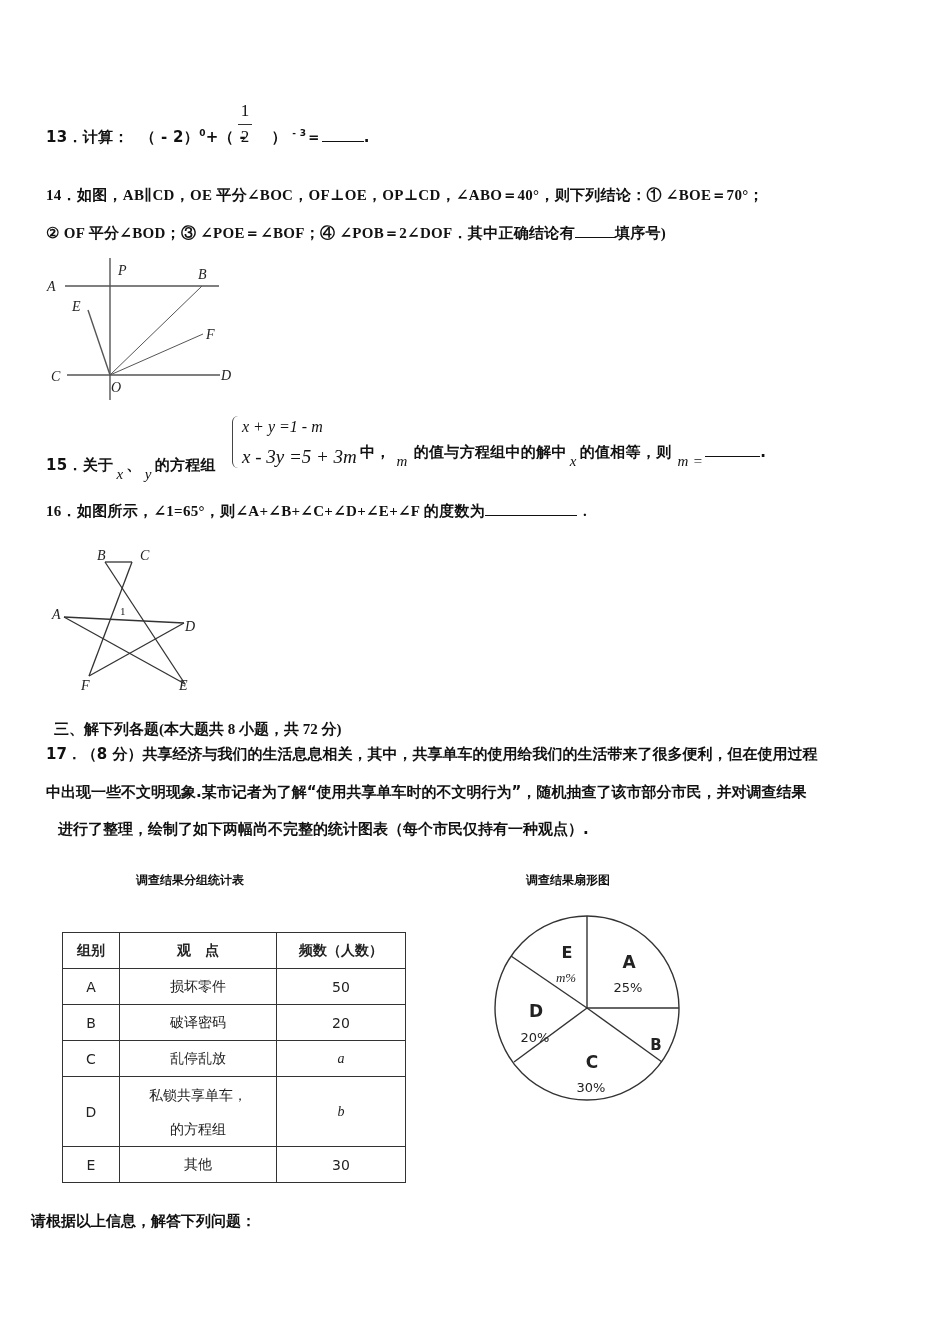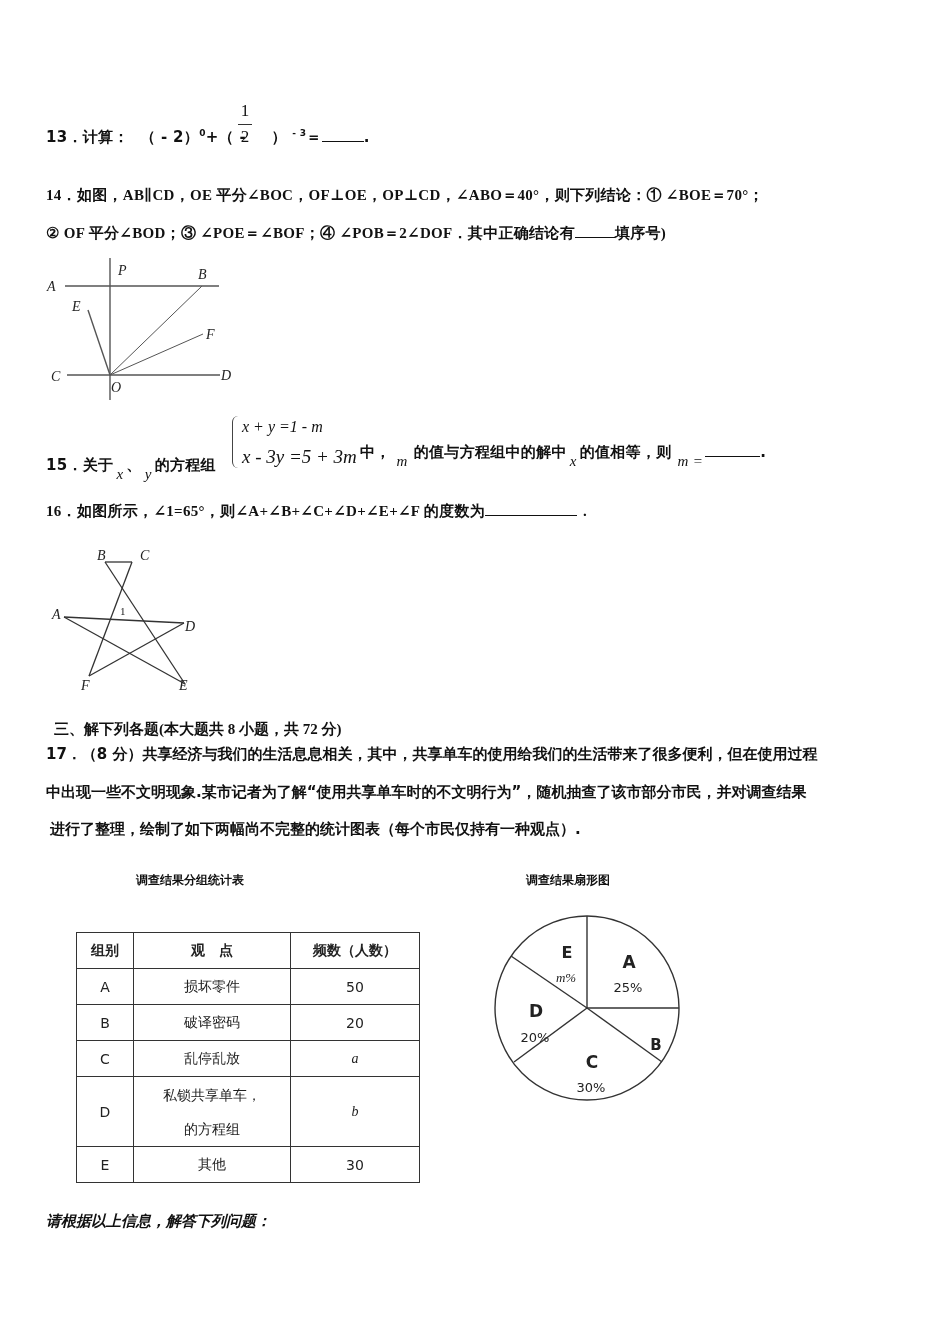--- a/index.html
+++ b/index.html
@@ -3,21 +3,21 @@
 <meta charset="utf-8">
 <style>
   html,body{margin:0;padding:0;background:#fff;}
   body{width:950px;height:1344px;position:relative;overflow:hidden;font-family:"DejaVu Sans","Liberation Sans",sans-serif;color:#111;}
   .abs{position:absolute;}
   .q{font-size:15px;font-weight:bold;white-space:nowrap;letter-spacing:0.3px;}
   .serif{font-family:"Liberation Serif","DejaVu Serif",serif;}
   .it{font-style:italic;font-weight:normal;font-family:"Liberation Serif","DejaVu Serif",serif;}
   .blank{display:inline-block;border-bottom:1.3px solid #111;vertical-align:baseline;}
   .frac{position:absolute;font-family:"Liberation Serif",serif;font-weight:normal;font-size:17px;text-align:center;width:14px;}
-  table.t{position:absolute;left:76px;top:932px;border-collapse:collapse;font-size:14px;padding-left:28px;}
+  table.t{position:absolute;left:62px;top:932px;border-collapse:collapse;font-size:14px;padding-left:28px;}
   table.t td{border:1px solid #333;text-align:center;color:#222;padding:0;}
   table.t tr.h td{font-weight:bold;height:35px;}
   .lbl{font-family:"Liberation Serif",serif;font-style:italic;font-size:14px;}
   .cap{font-size:12px;font-weight:bold;}
   .body{font-size:15px;font-weight:bold;white-space:nowrap;}
 </style>
 </head>
 <body>
 
 <div class="abs q" style="left:46px;top:128px;">
@@ -87,21 +87,21 @@
     <text x="41" y="150">F</text>
     <text x="139" y="150">E</text>
     <text x="80" y="75" font-size="11" font-style="normal">1</text>
   </g>
 </svg>
 
 <div class="abs body serif" style="left:46px;top:720px;margin-left:8px;">三、解下列各题(本大题共 8 小题，共 72 分)</div>
 
 <div class="abs body" style="left:46px;top:745px;">17．（8 分）共享经济与我们的生活息息相关，其中，共享单车的使用给我们的生活带来了很多便利，但在使用过程</div>
 <div class="abs body" style="left:46px;top:783px;">中出现一些不文明现象.某市记者为了解“使用共享单车时的不文明行为”，随机抽查了该市部分市民，并对调查结果</div>
-<div class="abs body" style="left:50px;top:820px;">进行了整理，绘制了如下两幅尚不完整的统计图表（每个市民仅持有一种观点）.</div>
+<div class="abs body" style="left:58px;top:820px;">进行了整理，绘制了如下两幅尚不完整的统计图表（每个市民仅持有一种观点）.</div>
 
 <div class="abs cap" style="left:136px;top:872px;">调查结果分组统计表</div>
 <div class="abs cap" style="left:526px;top:872px;">调查结果扇形图</div>
 
 <table class="t">
   <tbody>
       <tr class="h">
     <td style="width:56px;">组别</td>
     <td style="width:156px;">观　点</td>
     <td style="width:128px;">频数（人数）</td>
@@ -152,13 +152,13 @@
     <text x="166" y="140" font-size="15" font-weight="bold">B</text>
     <text x="102" y="158" font-size="17" font-weight="bold">C</text>
     <text x="101" y="182" font-size="13">30%</text>
     <text x="46" y="107" font-size="17" font-weight="bold">D</text>
     <text x="45" y="132" font-size="13">20%</text>
     <text x="77" y="48" font-size="16" font-weight="bold">E</text>
     <text x="76" y="72" font-size="13" font-style="italic" font-family="Liberation Serif, serif">m%</text>
   </g>
 </svg>
 
-<div class="abs body" style="left:46px;top:1212px;font-style:italic;">请根据以上信息，解答下列问题：</div>
+<div class="abs body" style="left:31px;top:1212px;">请根据以上信息，解答下列问题：</div>
 
 </body></html>

